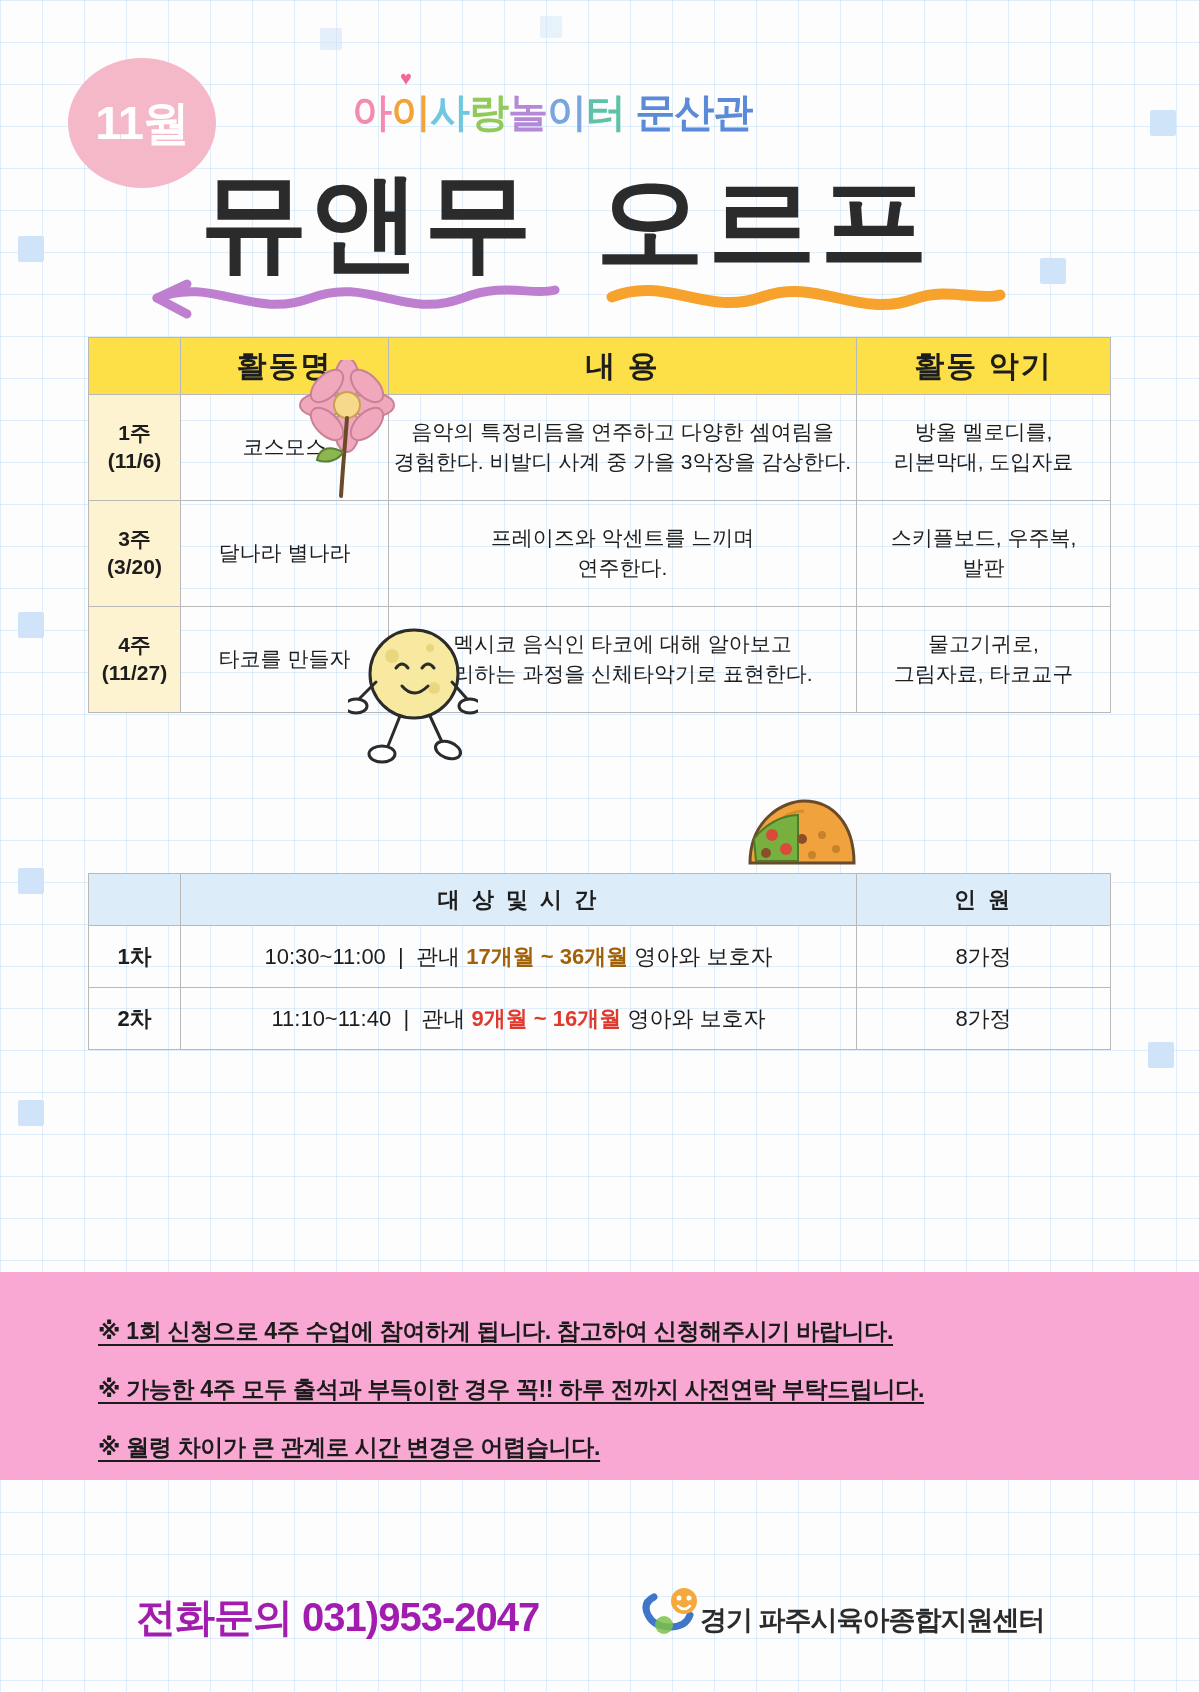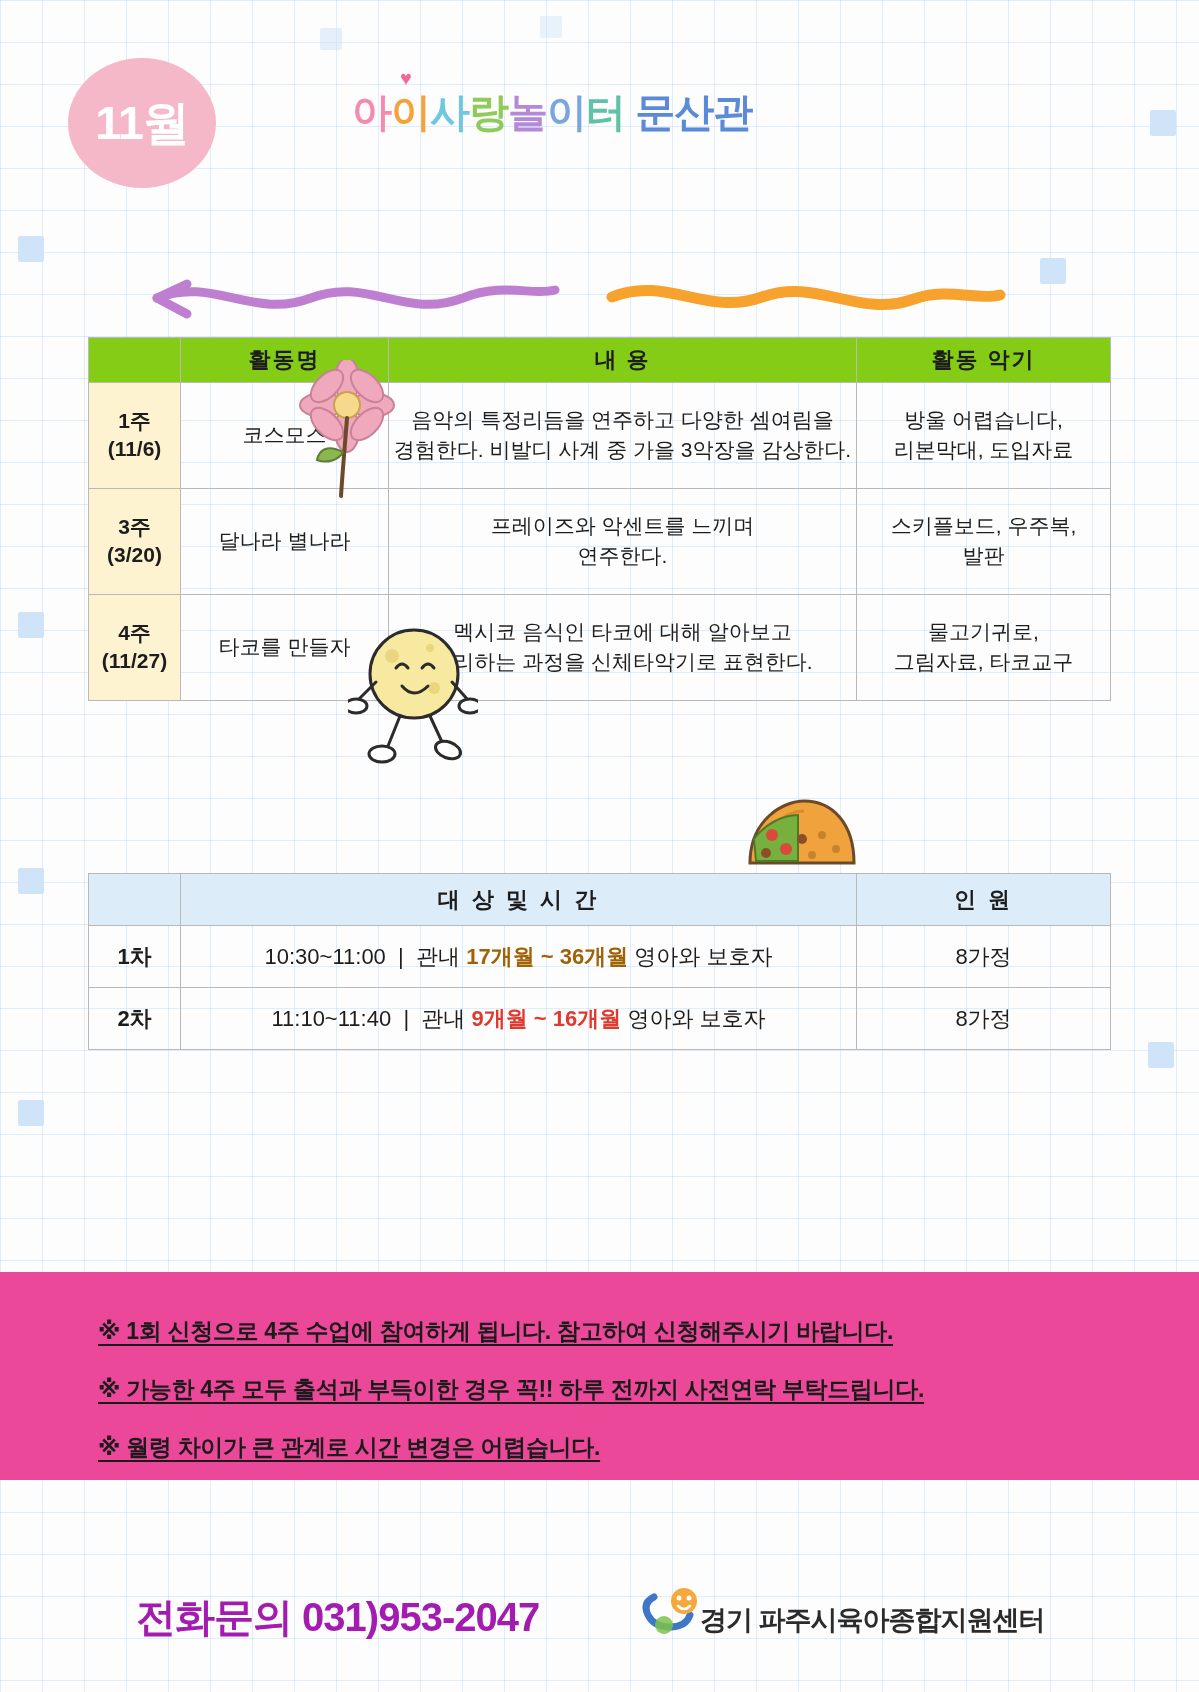--- a/index.html
+++ b/index.html
@@ -46,21 +46,21 @@
   .squiggle-purple{position:absolute;left:143px;top:272px;}
   .squiggle-orange{position:absolute;left:606px;top:275px;}
 
   
   .tbl{position:absolute;border-collapse:collapse;table-layout:fixed;}
   .tbl td,.tbl th{
     border:1px solid #b9b9b9;text-align:center;vertical-align:middle;
     font-size:21px;color:#1d1d1d;line-height:1.45;padding:6px 4px;
   }
   #main-table{left:88px;top:337px;width:1022px;}
-  #main-table .head td{background:#84cc16;font-weight:bold;font-size:22px;letter-spacing:2px;}
+  #main-table .head td{background:#fde047;font-weight:bold;font-size:30px;letter-spacing:2px;}
   #main-table .wk{background:#fdf3d0;font-weight:bold;}
   #main-table .wk div{line-height:1.35;}
   .c1{width:92px;} .c2{width:208px;} .c3{width:468px;} .c4{width:254px;}
 
   #blank-row{left:88px;top:833px;width:1022px;height:40px;border:1px solid #b9b9b9;background:#ffffff;}
 
   #time-table{left:88px;top:873px;width:1022px;}
   #time-table .head td{background:#dcecf8;font-weight:bold;font-size:22px;letter-spacing:3px;}
   #time-table td{font-size:22px;}
   #time-table .lbl{font-weight:bold;}
@@ -71,21 +71,21 @@
   .flower{position:absolute;left:283px;top:360px;}
   .moon{position:absolute;left:348px;top:622px;}
   .taco{position:absolute;left:742px;top:795px;}
 
   
   .emoji-row{position:absolute;left:0;top:1080px;width:1199px;height:180px;}
 
   
   .notice{
     position:absolute;left:0;top:1272px;width:1199px;height:208px;
-    background:#ec4899;
+    background:#f9a8d4;
   }
   .notice p{
     margin:0;position:absolute;left:98px;font-size:23px;color:#1b1b1b;
     font-weight:bold;letter-spacing:-.3px;
   }
   .notice p u{text-decoration:underline;text-underline-offset:5px;}
   .n1{top:44px;} .n2{top:102px;} .n3{top:160px;}
 
   
   .phone{
@@ -117,20 +117,23 @@
 
   <div class="month-badge">
     <span>11월</span>
   </div>
 
   <div class="brand">
     <span class="heart">♥</span>
     <i class="b1">아</i><i class="b2">이</i><i class="b3">사</i><i class="b4">랑</i><i class="b5">놀</i><i class="b6">이</i><i class="b7">터</i>&nbsp;<i class="b8">문산관</i>
   </div>
 
+  <div class="title">
+    <span>뮤앤무</span><span class="gap"></span><span>오르프</span>
+  </div>
 
   <svg class="squiggle-purple" width="420" height="50" viewBox="0 0 420 50">
     <path d="M14 26 C70 4, 110 48, 168 26 C224 4, 262 48, 320 26 C360 10, 390 24, 412 18" fill="none" stroke="#bf7fd0" stroke-width="9" stroke-linecap="round"></path>
     <path d="M14 26 L44 12 M14 26 L44 42" fill="none" stroke="#bf7fd0" stroke-width="9" stroke-linecap="round"></path>
   </svg>
 
   <svg class="squiggle-orange" width="400" height="48" viewBox="0 0 400 48">
     <path d="M6 22 C60 0, 100 42, 156 22 C212 2, 252 44, 308 24 C342 12, 370 26, 394 20" fill="none" stroke="#f6a22d" stroke-width="11" stroke-linecap="round"></path>
   </svg>
 </div>
@@ -154,21 +157,21 @@
       <td class="wk">
         <div>1주</div>
         <div>(11/6)</div>
       </td>
       <td>코스모스</td>
       <td>
         <div>음악의 특정리듬을 연주하고 다양한 셈여림을</div>
         <div>경험한다. 비발디 사계 중 가을 3악장을 감상한다.</div>
       </td>
       <td>
-        <div>방울 어렵습니다,</div>
+        <div>방울 멜로디를,</div>
         <div>리본막대, 도입자료</div>
       </td>
     </tr>
 
 
     <tr style="height:106px;">
       <td class="wk">
         <div>3주</div>
         <div>(3/20)</div>
       </td>

